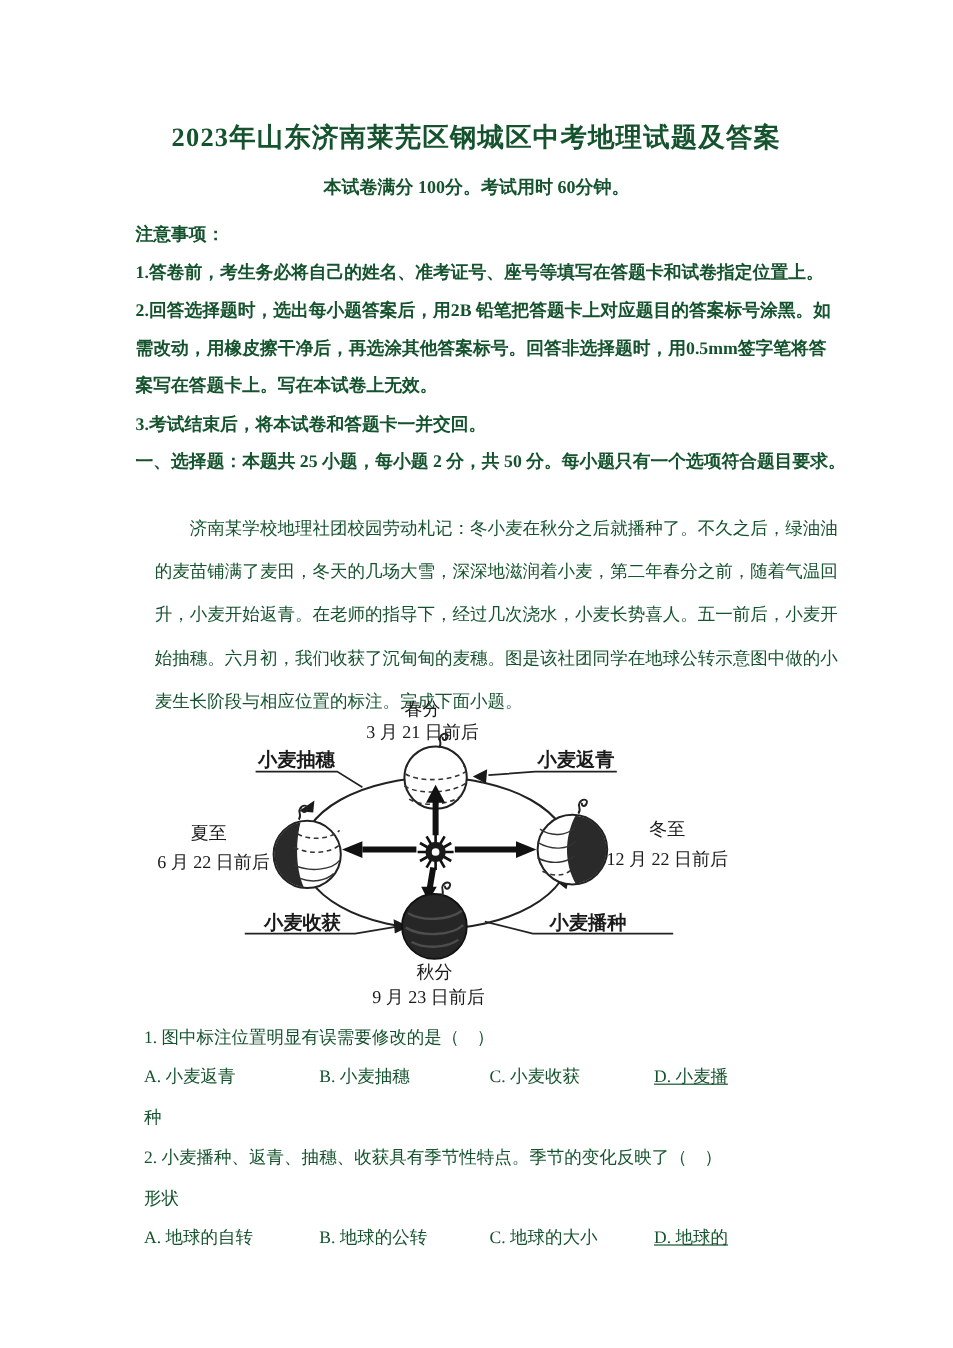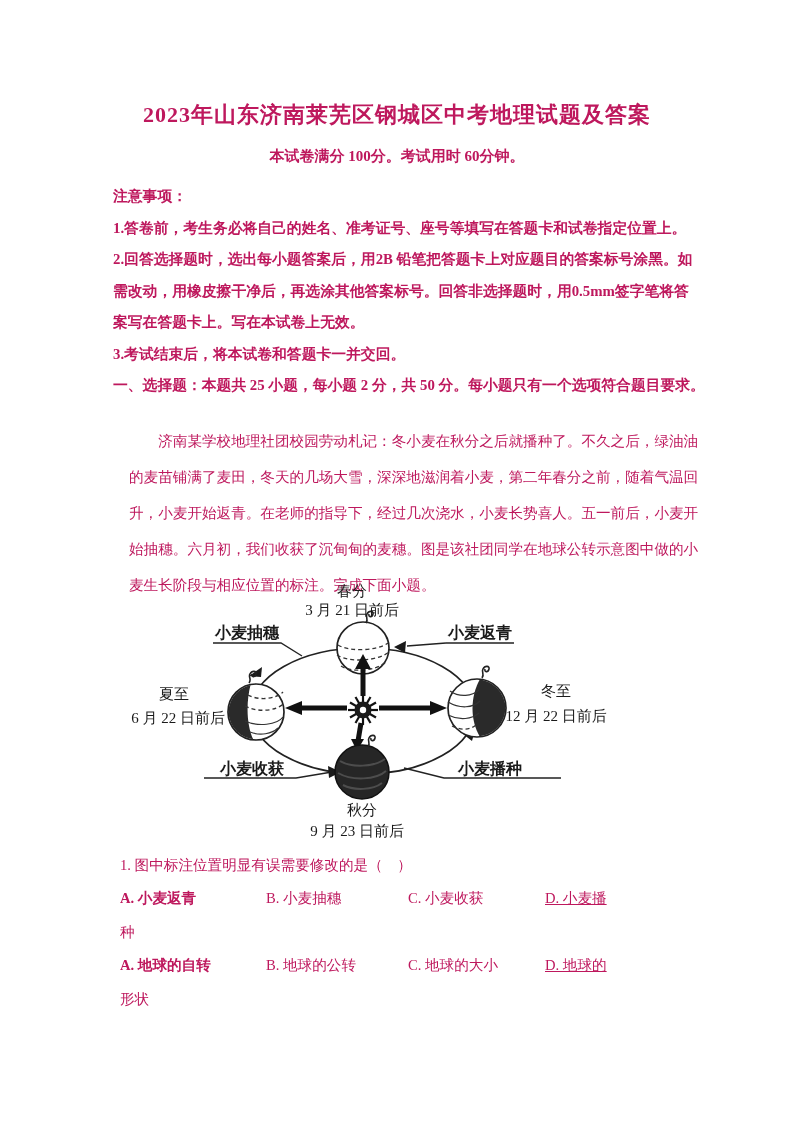--- a/index.html
+++ b/index.html
@@ -1,35 +1,35 @@
 <!DOCTYPE html>
 <html><head>
 <meta charset="utf-8">
 <style>
   html,body { margin:0; padding:0; background:#ffffff; }
   .page {
     position:relative; width:794px; height:1123px; margin:0 auto;
     background:#ffffff; overflow:hidden;
     font-family:"Liberation Serif","DejaVu Serif",serif;
-    color:#be185d;
+    color:#14532d;
   }
   .abs { position:absolute; }
   .b { font-weight:bold; }
   .center { left:0; right:0; text-align:center; }
   .title { top:100px; font-size:22px; letter-spacing:1px; }
   .subtitle { top:147px; font-size:15px; }
   .docblock { left:113px; width:574px; top:181px; }
   .docline { line-height:31.5px; height:31.5px; white-space:nowrap; font-size:14.8px; font-weight:bold; }
   .passblock { left:129px; width:576px; top:423px; }
   .passline { line-height:36px; height:36px; white-space:nowrap; font-size:14.6px; }
   .indent { text-indent:2em; }
   .qblock { left:120px; width:600px; top:849px; }
   .qline { position:relative; line-height:33.4px; height:33.4px; white-space:nowrap; font-size:14.6px; }
   .opt { position:absolute; top:0; white-space:nowrap; }
-  .opt.o0 { left:0;font-weight:bold; } .opt.o1 { left:146px; } .opt.o2 { left:288px; } .opt.o3 { left:425px;text-decoration:underline; }
+  .opt.o0 { left:0; } .opt.o1 { left:146px; } .opt.o2 { left:288px; } .opt.o3 { left:425px;text-decoration:underline; }
   .diagram { left:0; top:575px; width:794px; height:272px; }
   svg text { font-family:"Liberation Serif","DejaVu Serif",serif; fill:#1a1a1a; }
   .season-t { font-size:15px; }
   .wheat-t { font-size:16px; font-weight:600; }
 </style>
 </head>
 <body>
 
 <div class="page">
 
@@ -172,22 +172,23 @@
 
   <div class="abs qblock">
     <div class="qline">1. 图中标注位置明显有误需要修改的是（　）</div>
     <div class="qline">
       <span class="opt o0">A. 小麦返青</span>
       <span class="opt o1">B. 小麦抽穗</span>
       <span class="opt o2">C. 小麦收获</span>
       <span class="opt o3">D. 小麦播</span>
     </div>
     <div class="qline">种</div>
+    <div class="qline">2. 小麦播种、返青、抽穗、收获具有季节性特点。季节的变化反映了（　）</div>
+    <div class="qline">形状</div>
     <div class="qline">
       <span class="opt o0">A. 地球的自转</span>
       <span class="opt o1">B. 地球的公转</span>
       <span class="opt o2">C. 地球的大小</span>
       <span class="opt o3">D. 地球的</span>
     </div>
-    <div class="qline">形状</div>
   </div>
 
 </div>
 
 </body></html>

